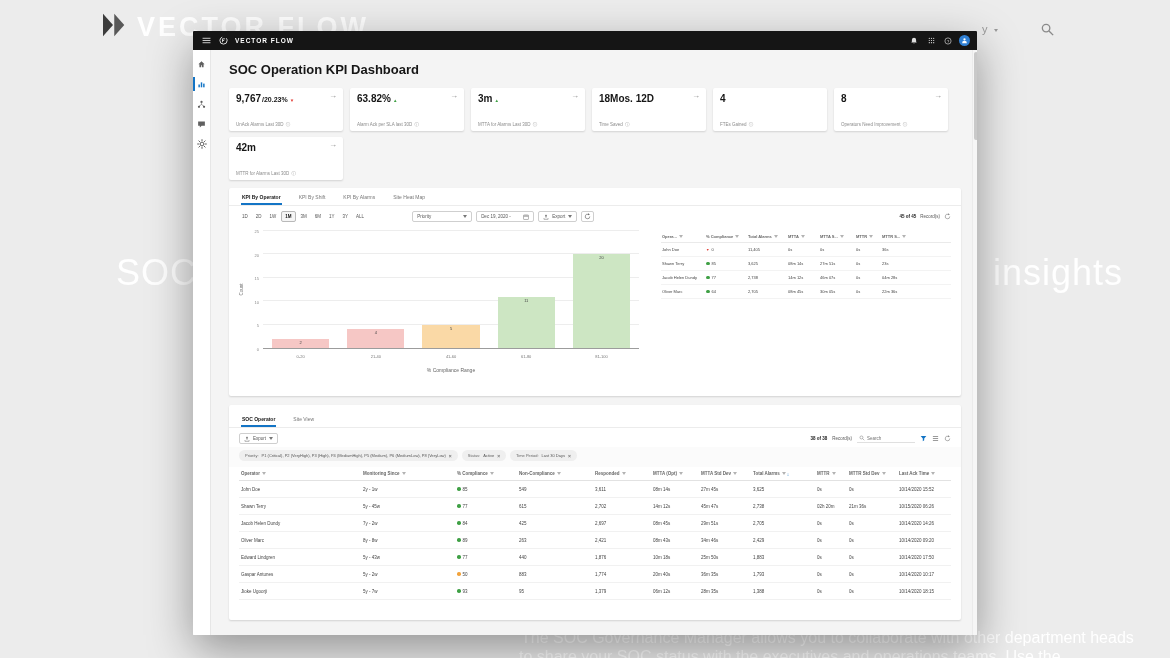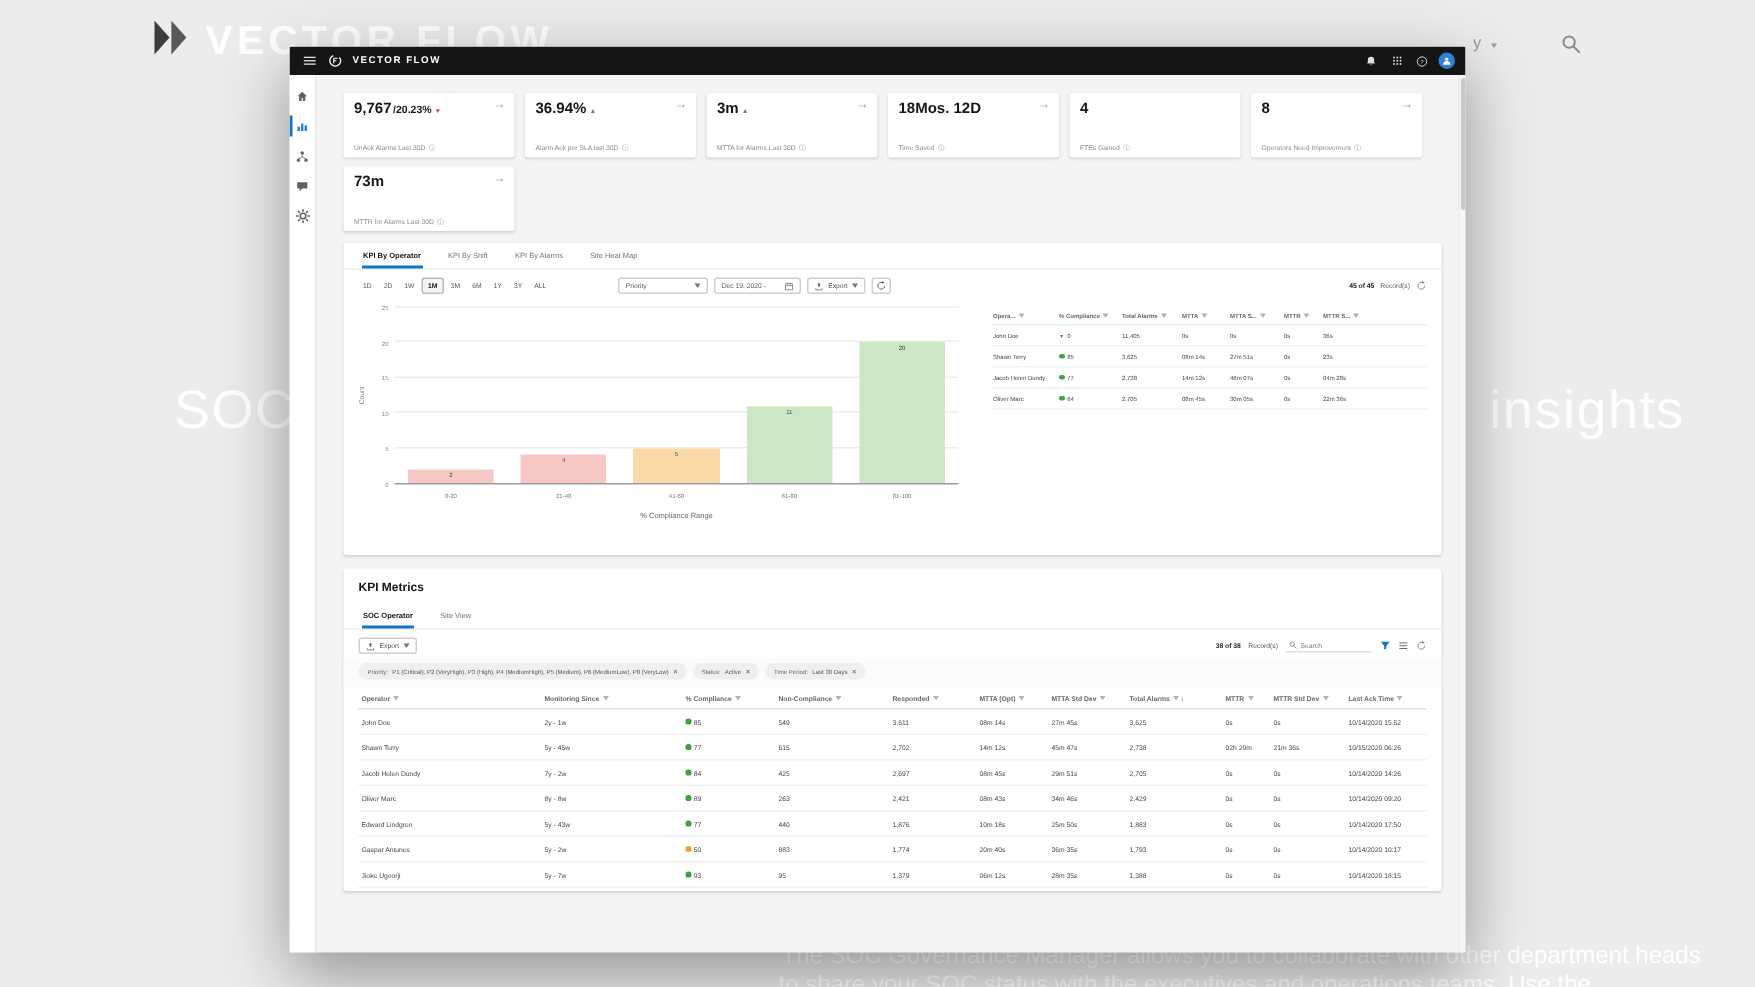--- a/index.html
+++ b/index.html
@@ -223,34 +223,35 @@
       </div>
       <div class="side-item">
         <svg viewBox="0 0 16 16" width="10" height="10">
             <circle cx="8" cy="8" r="3" fill="none" stroke="currentColor" stroke-width="1.6"></circle>
             <path d="M13.2 8H15M11.7 11.7L13 13M8 13.2V15M4.3 11.7L3 13M2.8 8H1M4.3 4.3L3 3M8 2.8V1M11.7 4.3L13 3" stroke="currentColor" stroke-width="1.6" stroke-linecap="round"></path>
           </svg>
       </div>
     </div>
 
     <div class="app-main">
+      <div class="page-title">SOC Operation KPI Dashboard</div>
 
       <div class="kpi-row">
           <div class="kpi-card">
             <div class="kpi-top">
               <span class="kpi-value">9,767</span>
               <span class="kpi-suffix">/20.23%</span>
               <span class="kpi-trend" style="color: rgb(226, 59, 51);">▼</span>
             </div>
             <span class="kpi-arrow">→</span>
             <div class="kpi-label">UnAck Alarms Last 30D <span class="info-ic">ⓘ</span></div>
           </div>
           <div class="kpi-card">
             <div class="kpi-top">
-              <span class="kpi-value">36.94%</span>
+              <span class="kpi-value">63.82%</span>
               <span class="kpi-trend" style="color: rgb(63, 160, 69);">▲</span>
             </div>
             <span class="kpi-arrow">→</span>
             <div class="kpi-label">Alarm Ack per SLA last 30D <span class="info-ic">ⓘ</span></div>
           </div>
           <div class="kpi-card">
             <div class="kpi-top">
               <span class="kpi-value">3m</span>
               <span class="kpi-trend" style="color: rgb(63, 160, 69);">▲</span>
             </div>
@@ -274,21 +275,21 @@
             <div class="kpi-top">
               <span class="kpi-value">8</span>
             </div>
             <span class="kpi-arrow">→</span>
             <div class="kpi-label">Operators Need Improvement <span class="info-ic">ⓘ</span></div>
           </div>
         </div>
       <div class="kpi-row">
           <div class="kpi-card">
             <div class="kpi-top">
-              <span class="kpi-value">73m</span>
+              <span class="kpi-value">42m</span>
             </div>
             <span class="kpi-arrow">→</span>
             <div class="kpi-label">MTTR for Alarms Last 30D <span class="info-ic">ⓘ</span></div>
           </div>
         </div>
 
       <div class="panel chart-panel">
         <div class="tabs">
             <div class="tab active">KPI By Operator</div>
             <div class="tab">KPI By Shift</div>
@@ -479,21 +480,20 @@
                   <div class="mini-cell">30m 05s</div>
                   <div class="mini-cell">0s</div>
                   <div class="mini-cell">22m 36s</div>
                 </div>
               </div>
           </div>
         </div>
       </div>
 
       <div class="panel metrics-panel">
-        <div class="mp-title">KPI Metrics</div>
         <div class="tabs">
             <div class="tab active">SOC Operator</div>
             <div class="tab">Site View</div>
           </div>
         <div class="metrics-toolbar">
           <div class="export-btn">
             <svg viewBox="0 0 16 16" width="6" height="6">
                 <path d="M8 1.5l3.2 3.4H9.3V9H6.7V4.9H4.8z" fill="#666"></path>
                 <path d="M2.5 11v3h11v-3" fill="none" stroke="#666" stroke-width="1.4"></path>
               </svg>

